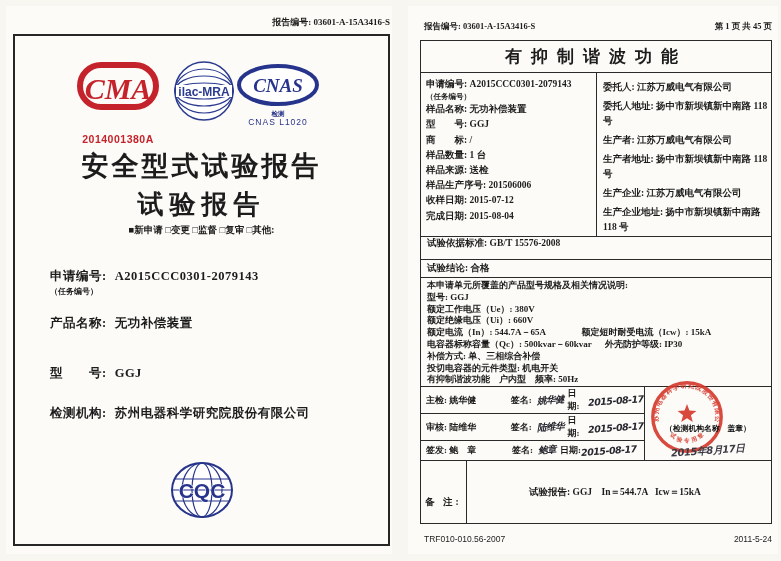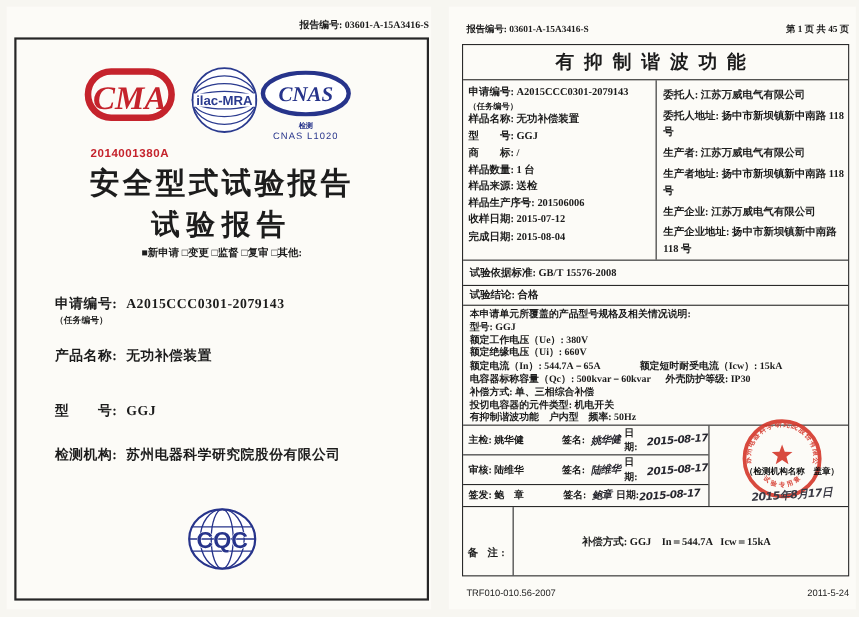--- a/index.html
+++ b/index.html
@@ -57,29 +57,29 @@
   }
   .rrow { border-bottom:1px solid #2a2a2a; flex-shrink:0; }
   .r-title { height:32px; display:flex; align-items:center; justify-content:center;
     font-size:17px; font-weight:bold; letter-spacing:9px; }
   .r-info { height:164px; display:flex; }
   .cell-l { width:176px; border-right:1px solid #2a2a2a; padding:4px 4px 0 5px;
     font-size:9.5px; font-weight:bold; line-height:15.2px; }
   .cell-l .small-line { font-size:7.5px; line-height:10px; }
   .cell-r { flex:1; padding:7px 3px 0 6px; font-size:9.5px; font-weight:bold; }
   .cell-r div { line-height:14.5px; margin-bottom:4.8px; }
-  .r-standard { height:23px; display:flex; align-items:center; padding-left:6px;
+  .r-standard { height:23px; display:flex; align-items:flex-start; padding-left:6px;
     font-size:9.5px; font-weight:bold; }
   .red-ellipse { display:inline-block; border:1.5px solid #d5372b; border-radius:50% / 58%;
     padding:0 3px 1px 3px; margin-left:3px; }
   .r-conclusion { height:18px; display:flex; align-items:center; padding-left:6px;
     font-size:9.5px; font-weight:bold; }
   .r-spec { height:109px; padding:2px 4px 0 6px; font-size:9px; font-weight:bold; }
   .r-spec div { line-height:11.8px; white-space:pre; }
-  .r-sign { height:74px; display:flex; border-bottom:1px solid #2a2a2a;gap:24px; }
+  .r-sign { height:74px; display:flex; border-bottom:1px solid #2a2a2a; }
   .sign-left { width:224px; border-right:1px solid #2a2a2a; display:flex; flex-direction:column; }
   .sign-row { flex:1; display:flex; align-items:center; padding-left:5px;
     font-size:9px; font-weight:bold; border-bottom:1px solid #2a2a2a; }
   .sign-row:last-child { border-bottom:none; }
   .sign-role { width:86px; }
   .sign-lbl { width:26px; }
   .date-lbl { margin-left:4px; }
   .hand { font-family:"DejaVu Sans", sans-serif; font-style:italic; font-weight:bold;
     letter-spacing:-0.5px; color:#26262e; transform:rotate(-4deg); display:inline-block;
     font-size:9.5px; white-space:nowrap; }
@@ -258,18 +258,18 @@
       </svg>
       <div class="stamp-caption">（检测机构名称　盖章）</div>
       <div class="stamp-date">
         <span class="hand">2015年8月17日</span>
       </div>
     </div>
   </div>
 
   <div class="r-remark">
     <div class="remark-label">备 注:</div>
-    <div class="remark-value">补偿方式: GGJ    In＝544.7A   Icw＝15kA</div>
+    <div class="remark-value">试验报告: GGJ    In＝544.7A   Icw＝15kA</div>
   </div>
 </div>
 
 <div class="footer-left">TRF010-010.56-2007</div>
 <div class="footer-right">2011-5-24</div>
 
 </body></html>

